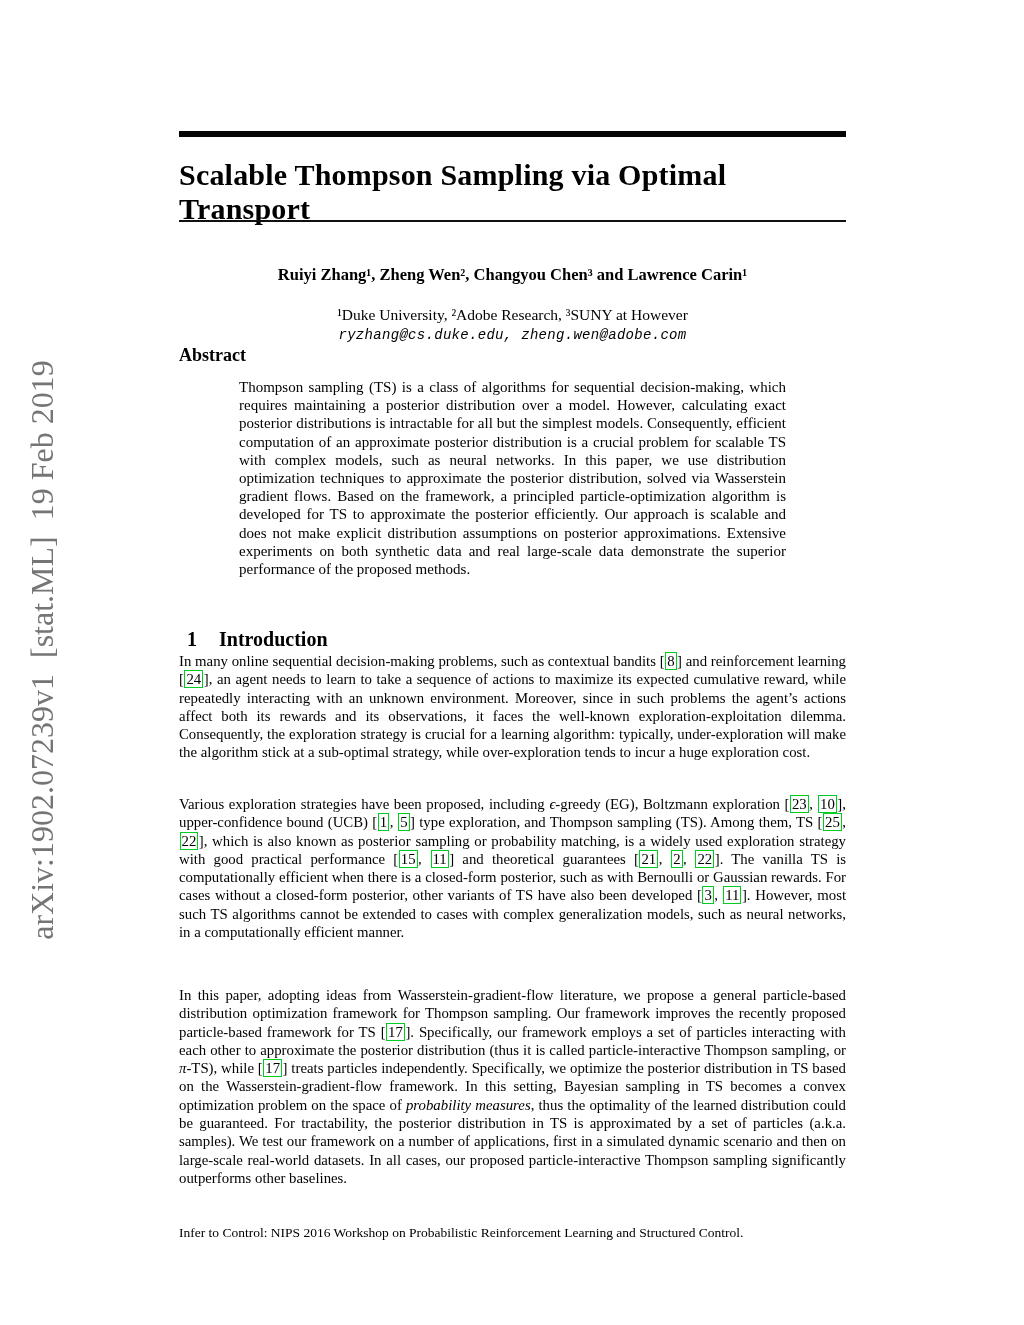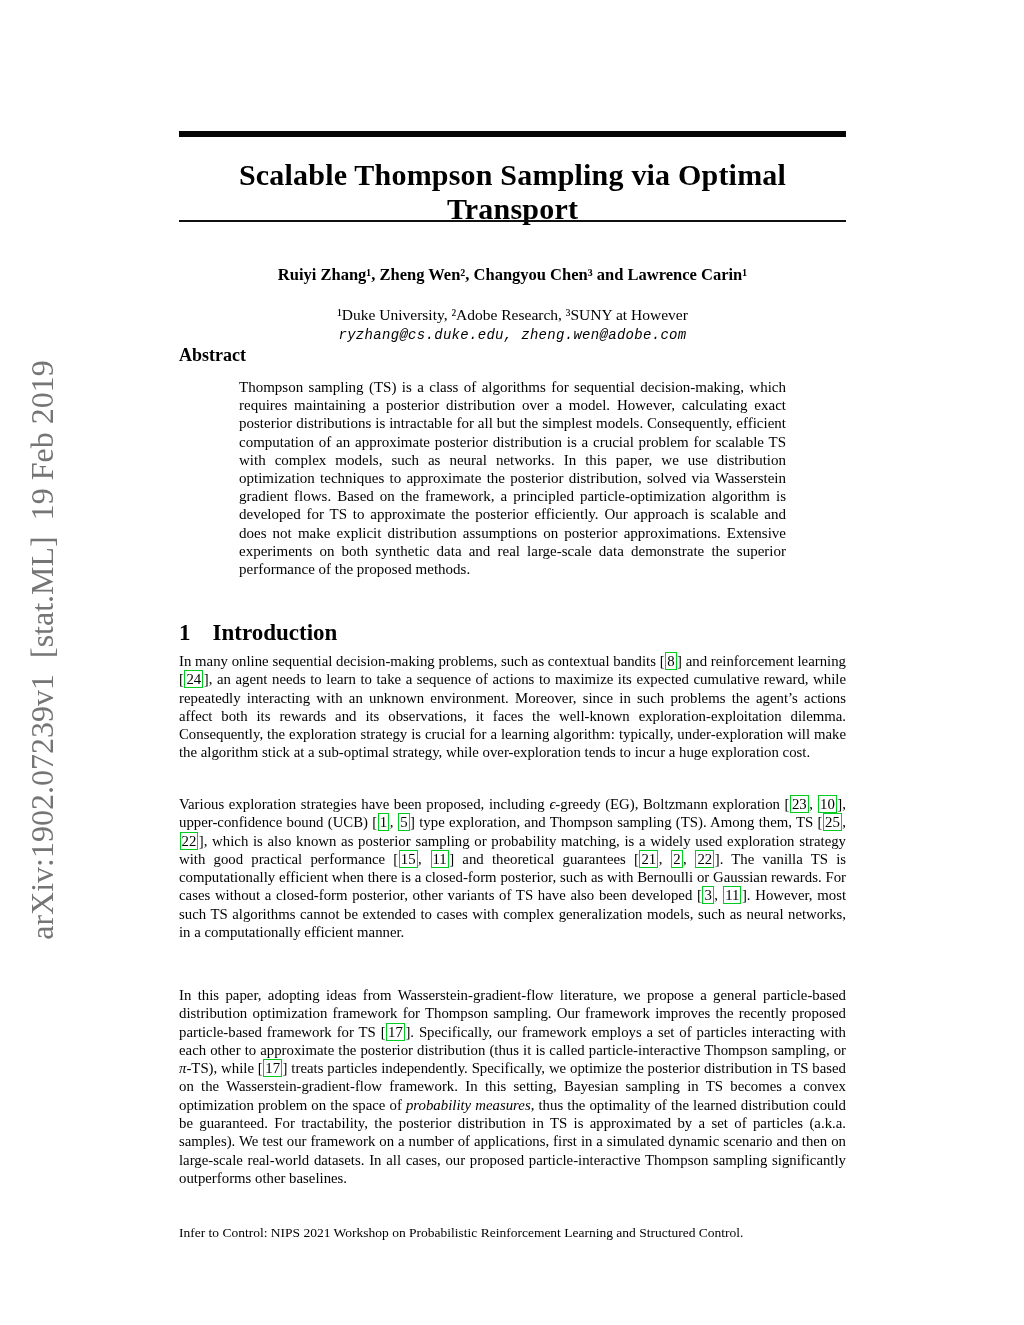--- a/index.html
+++ b/index.html
@@ -45,21 +45,20 @@
     width: 667px;
     height: 2px;
     background: #101010;
   }
   .paper-title {
     position: absolute;
     left: 179px;
     top: 158px;
     width: 667px;
     margin: 0;
-    text-align: center;
     font-size: 30px;
     font-weight: bold;
     letter-spacing: 0.2px;
   }
   .author-block {
     position: absolute;
     left: 179px;
     top: 265px;
     width: 667px;
     text-align: center;
@@ -99,22 +98,22 @@
     line-height: 18.2px;
     text-align: justify;
     hyphens: auto;
     -webkit-hyphens: auto;
   }
   .section-heading {
     position: absolute;
     left: 179px;
     top: 620px;
     width: 667px;
-    margin: 0;
-    font-size: 23px;
+    margin: 8px;
+    font-size: 20px;
     font-weight: bold;
   }
   .section-heading .sec-number {
     margin-right: 22px;
   }
   .body-par {
     position: absolute;
     left: 179px;
     width: 667px;
     margin: 0;
@@ -168,15 +167,15 @@
   <h2 class="section-heading">
     <span class="sec-number">1</span><span class="sec-title">Introduction</span>
   </h2>
 
   <p class="body-par" id="par-1">In many online sequential decision-making problems, such as contextual bandits [<span class="cite">8</span>] and reinforcement learning [<span class="cite">24</span>], an agent needs to learn to take a sequence of actions to maximize its expected cumulative reward, while repeatedly interacting with an unknown environment. Moreover, since in such problems the agent’s actions affect both its rewards and its observations, it faces the well-known exploration-exploitation dilemma. Consequently, the exploration strategy is crucial for a learning algorithm: typically, under-exploration will make the algorithm stick at a sub-optimal strategy, while over-exploration tends to incur a huge exploration cost.</p>
 
   <p class="body-par" id="par-2">Various exploration strategies have been proposed, including <em>ϵ</em>-greedy (EG), Boltzmann exploration [<span class="cite">23</span>, <span class="cite">10</span>], upper-confidence bound (UCB) [<span class="cite">1</span>, <span class="cite">5</span>] type exploration, and Thompson sampling (TS). Among them, TS [<span class="cite">25</span>, <span class="cite">22</span>], which is also known as posterior sampling or probability matching, is a widely used exploration strategy with good practical performance [<span class="cite">15</span>, <span class="cite">11</span>] and theoretical guarantees [<span class="cite">21</span>, <span class="cite">2</span>, <span class="cite">22</span>]. The vanilla TS is computationally efficient when there is a closed-form posterior, such as with Bernoulli or Gaussian rewards. For cases without a closed-form posterior, other variants of TS have also been developed [<span class="cite">3</span>, <span class="cite">11</span>]. However, most such TS algorithms cannot be extended to cases with complex generalization models, such as neural networks, in a computationally efficient manner.</p>
 
   <p class="body-par" id="par-3">In this paper, adopting ideas from Wasserstein-gradient-flow literature, we propose a general particle-based distribution optimization framework for Thompson sampling. Our framework improves the recently proposed particle-based framework for TS [<span class="cite">17</span>]. Specifically, our framework employs a set of particles interacting with each other to approximate the posterior distribution (thus it is called particle-interactive Thompson sampling, or <em>π</em>-TS), while [<span class="cite">17</span>] treats particles independently. Specifically, we optimize the posterior distribution in TS based on the Wasserstein-gradient-flow framework. In this setting, Bayesian sampling in TS becomes a convex optimization problem on the space of <em>probability measures</em>, thus the optimality of the learned distribution could be guaranteed. For tractability, the posterior distribution in TS is approximated by a set of particles (a.k.a. samples). We test our framework on a number of applications, first in a simulated dynamic scenario and then on large-scale real-world datasets. In all cases, our proposed particle-interactive Thompson sampling significantly outperforms other baselines.</p>
 
-  <div class="footnote">Infer to Control: NIPS 2021 Workshop on Probabilistic Reinforcement Learning and Structured Control.</div>
+  <div class="footnote">Infer to Control: NIPS 2016 Workshop on Probabilistic Reinforcement Learning and Structured Control.</div>
 
 </div>
 
 </body></html>

